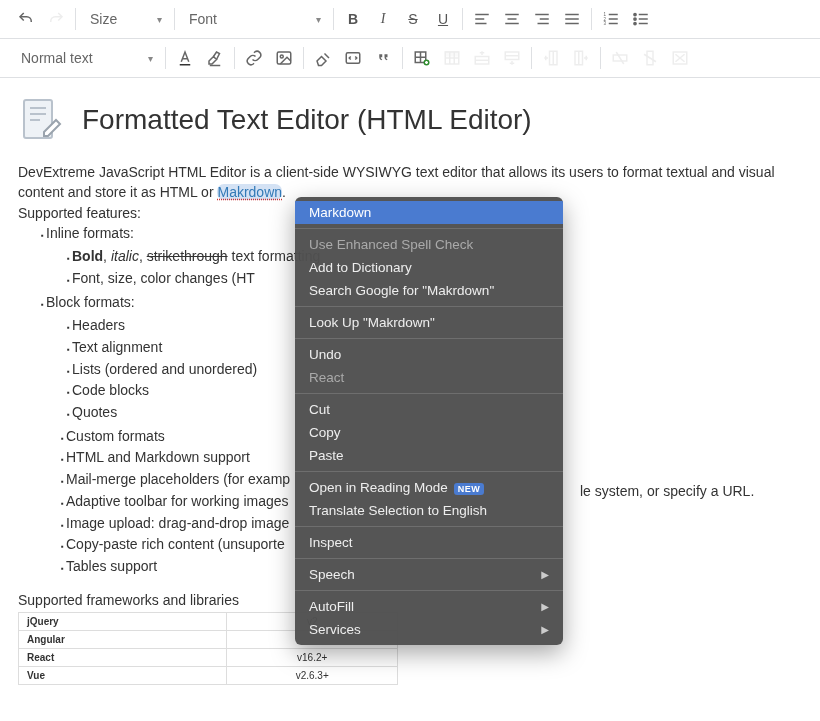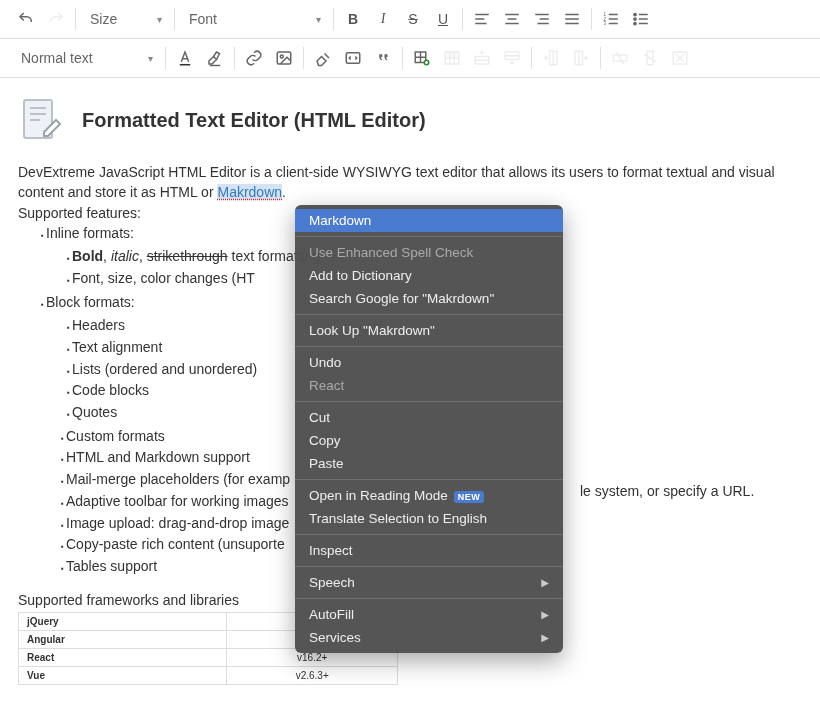--- a/index.html
+++ b/index.html
@@ -61,44 +61,45 @@
   .icon.disabled svg { opacity: .35; }
   
   .content { padding: 14px 18px 0 18px; }
   .hero {
     display: flex; align-items: center; gap: 16px;
     padding: 4px 0 12px 0;
   }
   .hero-icon {
     width: 48px; height: 48px; flex: 0 0 48px;
   }
-  h1 { margin: 0; font-size: 20px; font-weight: 700; }
+  h1 { margin: 0; font-size: 28px; font-weight: 400; }
   p.lead { margin: 6px 0 2px 0; line-height: 1.45; }
   a.mis { color: var(--accent); text-decoration: none;
     background: rgba(160,190,230,.45);
     text-decoration-line: underline;
     text-decoration-style: dotted;
     text-decoration-color: #c33;
     text-underline-offset: 2px;
+    border-radius: 7px;
   }
   .featlabel { margin: 2px 0 2px 0; }
   ul { margin: 2px 0; padding-left: 28px; }
   ul ul { padding-left: 26px; }
   li { line-height: 1.55; }
   li::marker { content: "▪ "; font-size: 8px; color:#333; }
   .strike { text-decoration: line-through; }
   .tablelabel { margin: 14px 0 4px 0; }
   table { border-collapse: collapse; width: 380px; }
   td { border: 1px solid #ddd; padding: 3px 8px; font-size: 10px; }
   td.fn { font-weight: 700; width: 55%; }
   td.ver { text-align: center; }
   
   .ctxmenu {
     position: absolute;
-    left: 295px; top: 205px;
+    left: 295px; top: 197px;
     width: 268px;
     background: var(--menu-bg);
     border-radius: 6px;
     box-shadow: 0 8px 24px rgba(0,0,0,.35);
     padding: 4px 0;
     color: #eee;
     font-size: 13.5px;
     overflow: hidden;
   }
   .mi {

